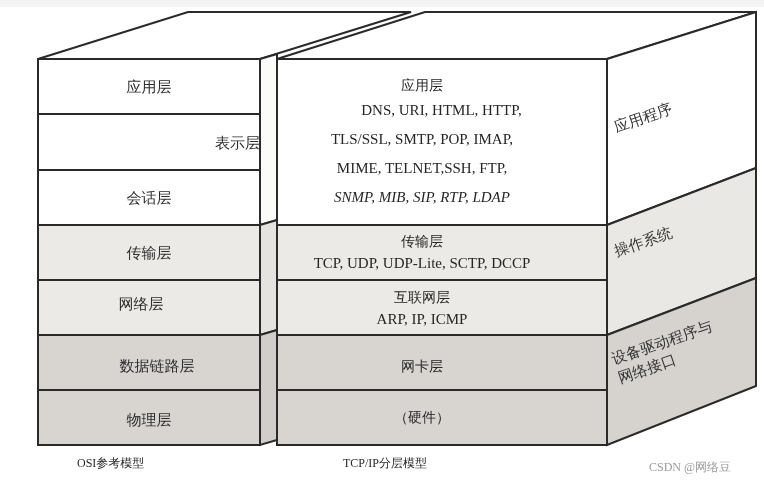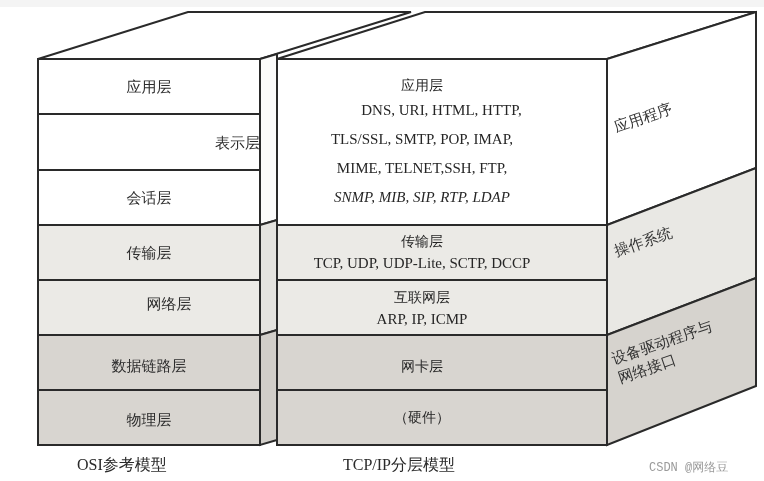--- a/index.html
+++ b/index.html
@@ -4,22 +4,22 @@
 <style>
   html, body { margin: 0; padding: 0; }
   body { width: 764px; height: 481px; background: #ffffff; position: relative; overflow: hidden;
          font-family: "DejaVu Serif", "Liberation Serif", serif; color: #2b2b2b; }
   .topbar { position: absolute; left: 0; top: 0; width: 764px; height: 7px; background: #f4f4f4; }
   svg { position: absolute; left: 0; top: 0; }
   .lbl { position: absolute; text-align: center; font-size: 15px; line-height: 20px; color: #2d2d2d; white-space: nowrap; }
   .tcp-block { position: absolute; text-align: center; font-family: "Liberation Serif", serif; font-size: 15px; color: #262626; white-space: nowrap; }
   .tcp-block .title { font-family: "DejaVu Serif", serif; font-size: 14px; }
   .side { position: absolute; font-size: 15px; color: #333; white-space: nowrap; transform-origin: left bottom; }
-  .caption { position: absolute; font-family: "Liberation Serif", serif; font-size: 16px; color: #2a2a2a; white-space: nowrap; }
-  .watermark { position: absolute; font-family: Liberation Mono, monospace; font-size: 12px; color: #9a9a9a; white-space: nowrap; }
+  .caption { position: absolute; font-family: "Liberation Serif", serif; font-size: 12px; color: #2a2a2a; white-space: nowrap; }
+  .watermark { position: absolute; font-family: Liberation Serif, serif; font-size: 12px; color: #9a9a9a; white-space: nowrap; }
 </style>
 </head>
 <body>
 
 <div class="topbar"></div>
 
 <svg width="764" height="481" viewBox="0 0 764 481">
   <g stroke="#2a2a2a" stroke-width="2" stroke-linejoin="miter">
 
     <polygon points="38,59 188,12 411,12 260,59" fill="#ffffff"></polygon>
@@ -47,22 +47,22 @@
     <rect x="277" y="280" width="330" height="55" fill="#ebeae6"></rect>
     <rect x="277" y="335" width="330" height="55" fill="#d8d5d0"></rect>
     <rect x="277" y="390" width="330" height="55" fill="#d8d5d0"></rect>
   </g>
 </svg>
 
 <div class="lbl" style="left:38px;width:222px;top:77px;">应用层</div>
 <div class="lbl" style="left:38px;width:222px;top:133px;text-align:right;">表示层</div>
 <div class="lbl" style="left:38px;width:222px;top:188px;">会话层</div>
 <div class="lbl" style="left:38px;width:222px;top:243px;">传输层</div>
-<div class="lbl" style="left:38px;width:206px;top:294px;margin-left:28px;">网络层</div>
-<div class="lbl" style="left:38px;width:222px;top:356px;">数据链路层</div>
+<div class="lbl" style="left:38px;width:206px;top:294px;">网络层</div>
+<div class="lbl" style="left:38px;width:222px;top:356px;padding-left:8px;">数据链路层</div>
 <div class="lbl" style="left:38px;width:222px;top:410px;">物理层</div>
 
 <div class="tcp-block" style="left:277px;width:290px;top:74px;">
   <div class="title" style="line-height:22px;">应用层</div>
   <div style="line-height:29px;padding-left:39px;">DNS, URI, HTML, HTTP,</div>
   <div style="line-height:29px;">TLS/SSL, SMTP, POP, IMAP,</div>
   <div style="line-height:29px;">MIME, TELNET,SSH, FTP,</div>
   <div style="line-height:29px;font-style:italic;">SNMP, MIB, SIP, RTP, LDAP</div>
 </div>
 <div class="tcp-block" style="left:277px;width:290px;top:230px;">

